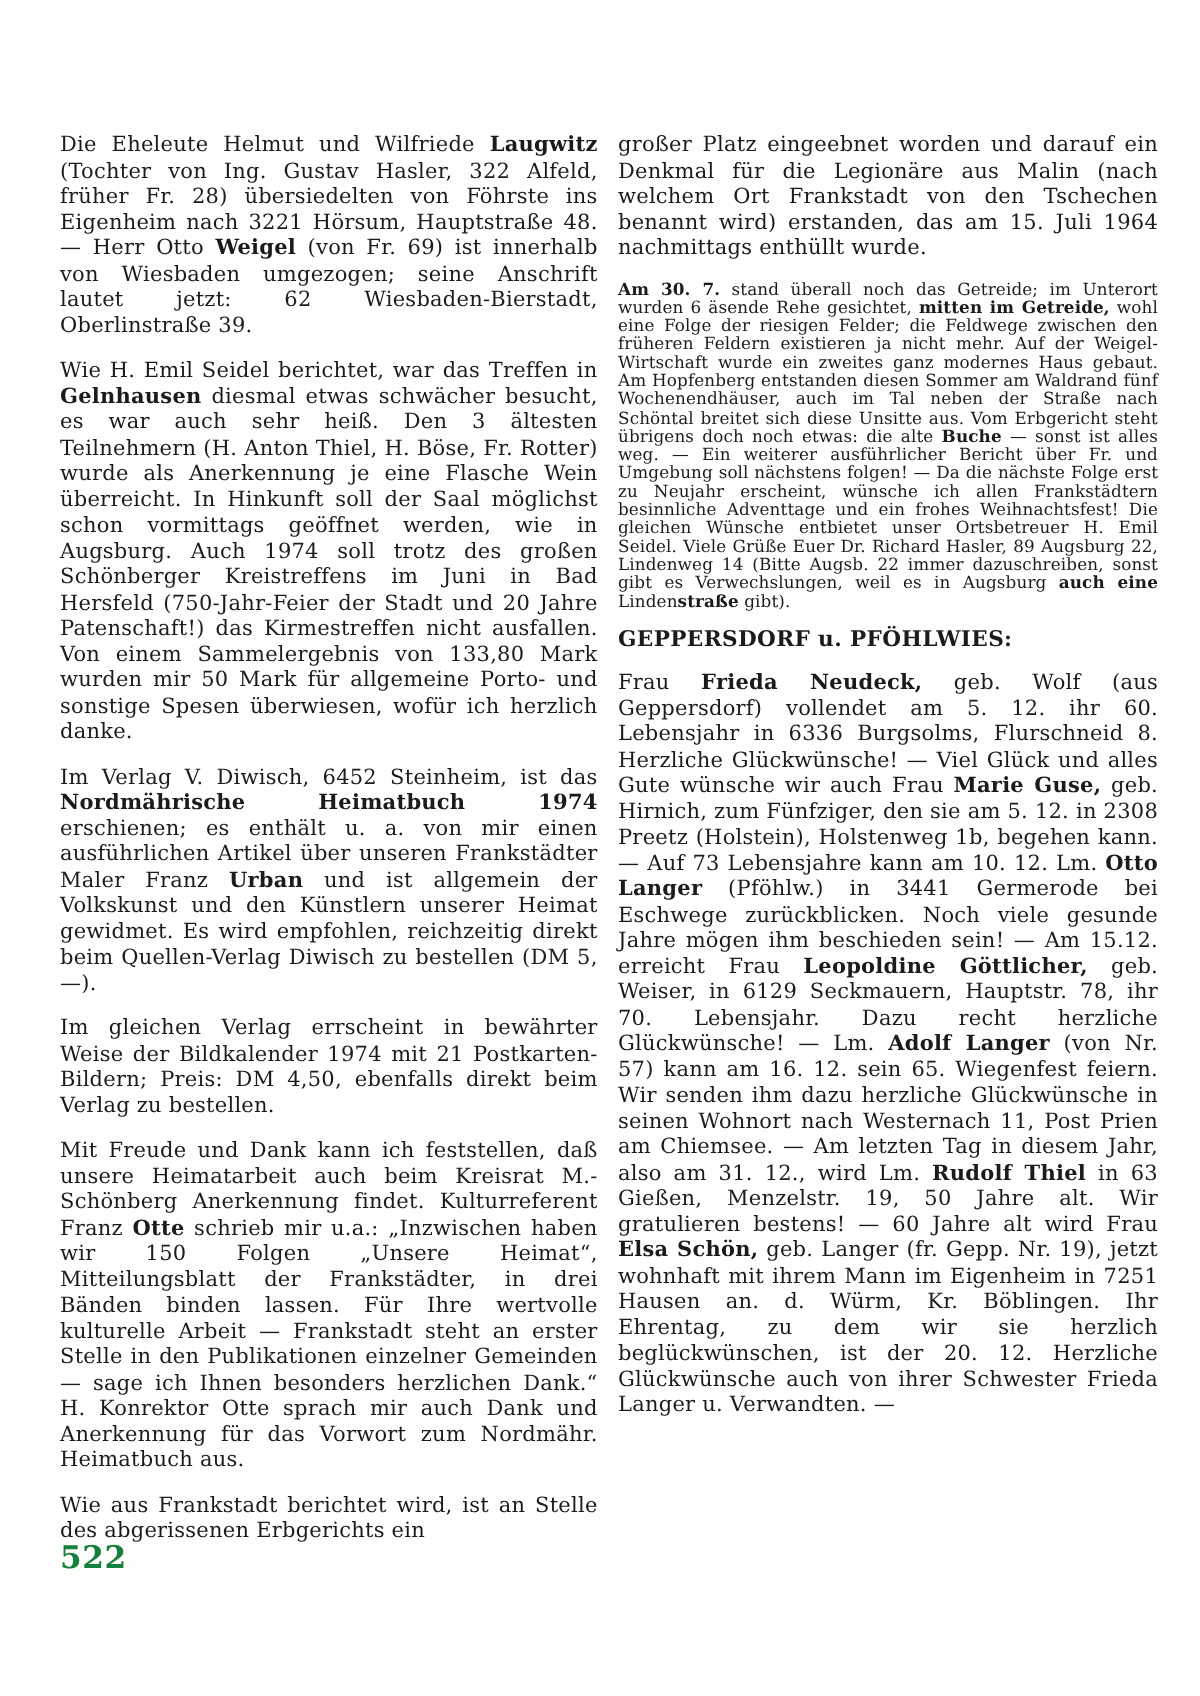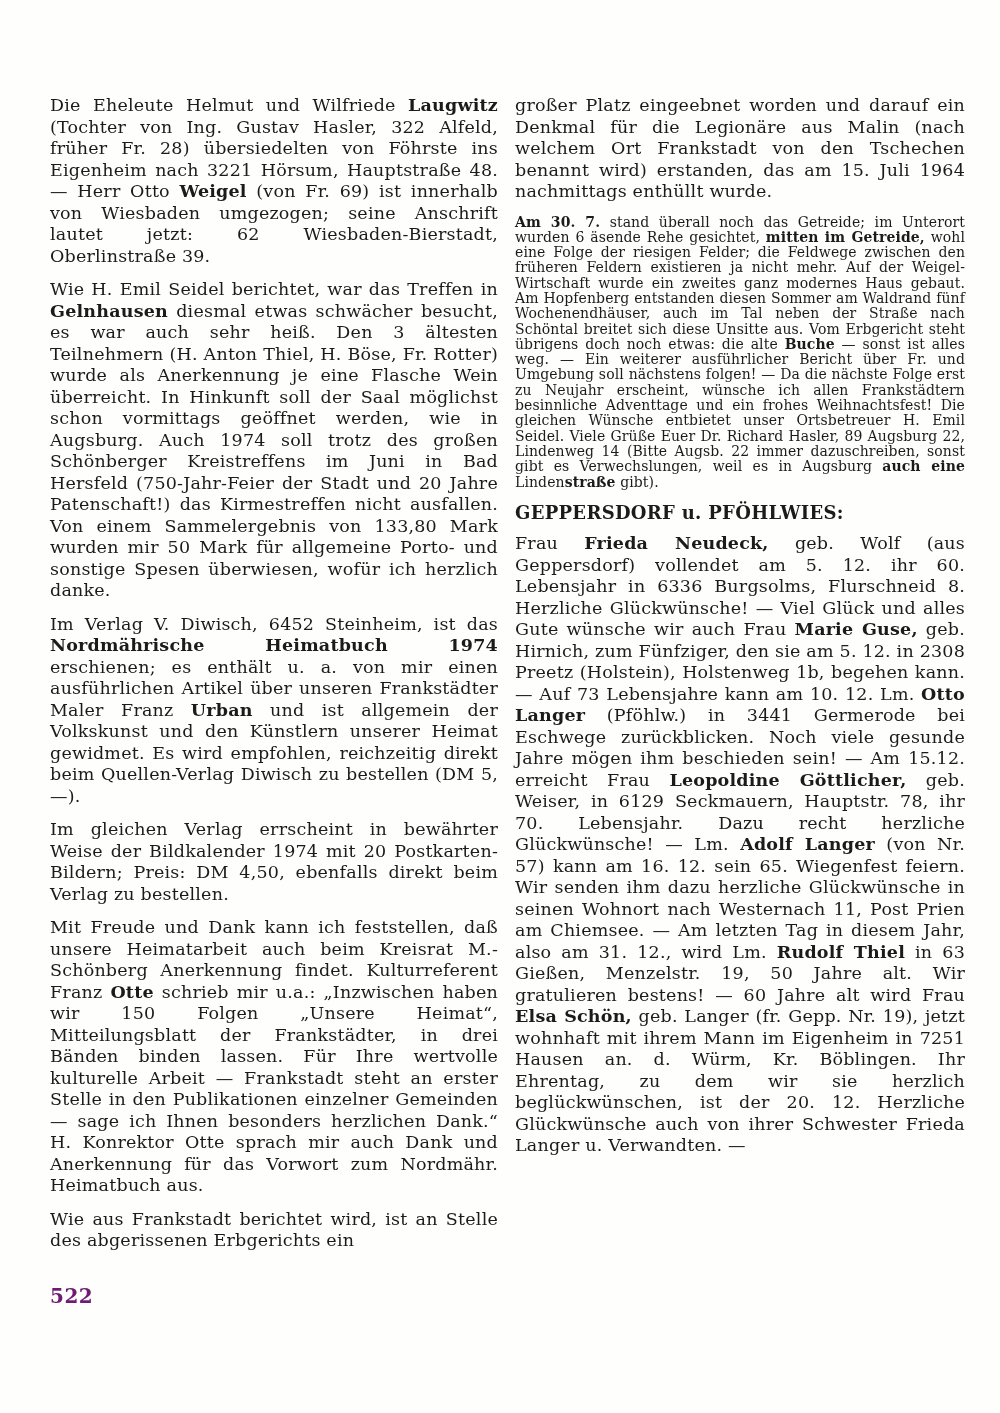--- a/index.html
+++ b/index.html
@@ -23,21 +23,21 @@
     display: flex;
     gap: 17px;
   }
   .col {
     width: 448px;
   }
   .col.right {
     width: 450px;
   }
   .block {
-    margin: 0 0 12px 0;
+    margin: 16px 0 12px 0;
     text-align: justify;
     text-justify: inter-word;
     font-size: 17.5px;
     line-height: 21.5px;
     letter-spacing: 0.2px;
     hyphens: auto;
     -webkit-hyphens: auto;
     overflow-wrap: break-word;
   }
   h2.block {
@@ -52,36 +52,36 @@
     line-height: 15.3px;
     letter-spacing: 0.1px;
   }
   .b {
     font-weight: bold;
   }
   .page-number {
     position: absolute;
     left: 50px;
     top: 1284px;
-    font-size: 20px;
+    font-size: 26px;
     font-weight: bold;
     letter-spacing: 0.5px;
-    color: #701a75;
+    color: #15803d;
   }
 </style>
 </head>
 <body>
 
 <div class="page">
   <div class="columns">
     <div class="col left">
         <p class="block"><span>Die Eheleute Helmut und Wilfriede </span><span class="b">Laugwitz</span><span> (Tochter von Ing. Gustav Hasler, 322 Alfeld, früher Fr. 28) übersiedelten von Föhrste ins Eigenheim nach 3221 Hörsum, Hauptstraße 48. — Herr Otto </span><span class="b">Weigel</span><span> (von Fr. 69) ist innerhalb von Wiesbaden umgezogen; seine Anschrift lautet jetzt: 62 Wiesbaden-Bierstadt, Oberlinstraße 39.</span></p>
         <p class="block"><span>Wie H. Emil Seidel berichtet, war das Treffen in </span><span class="b">Gelnhausen</span><span> diesmal etwas schwächer besucht, es war auch sehr heiß. Den 3 ältesten Teilnehmern (H. Anton Thiel, H. Böse, Fr. Rotter) wurde als Anerkennung je eine Flasche Wein überreicht. In Hinkunft soll der Saal möglichst schon vormittags geöffnet werden, wie in Augsburg. Auch 1974 soll trotz des großen Schönberger Kreistreffens im Juni in Bad Hersfeld (750-Jahr-Feier der Stadt und 20 Jahre Patenschaft!) das Kirmestreffen nicht ausfallen. Von einem Sammelergebnis von 133,80 Mark wurden mir 50 Mark für allgemeine Porto- und sonstige Spesen überwiesen, wofür ich herzlich danke.</span></p>
         <p class="block"><span>Im Verlag V. Diwisch, 6452 Steinheim, ist das </span><span class="b">Nordmährische Heimatbuch 1974</span><span> erschienen; es enthält u. a. von mir einen ausführlichen Artikel über unseren Frankstädter Maler Franz </span><span class="b">Urban</span><span> und ist allgemein der Volkskunst und den Künstlern unserer Heimat gewidmet. Es wird empfohlen, reichzeitig direkt beim Quellen-Verlag Diwisch zu bestellen (DM 5,—).</span></p>
-        <p class="block"><span>Im gleichen Verlag errscheint in bewährter Weise der Bildkalender 1974 mit 20 Postkarten-Bildern; Preis: DM 4,50, ebenfalls direkt beim Verlag zu bestellen.</span></p>
+        <p class="block"><span>Im gleichen Verlag errscheint in bewährter Weise der Bildkalender 1974 mit 21 Postkarten-Bildern; Preis: DM 4,50, ebenfalls direkt beim Verlag zu bestellen.</span></p>
         <p class="block"><span>Mit Freude und Dank kann ich feststellen, daß unsere Heimatarbeit auch beim Kreisrat M.-Schönberg Anerkennung findet. Kulturreferent Franz </span><span class="b">Otte</span><span> schrieb mir u.a.: „Inzwischen haben wir 150 Folgen „Unsere Heimat“, Mitteilungsblatt der Frankstädter, in drei Bänden binden lassen. Für Ihre wertvolle kulturelle Arbeit — Frankstadt steht an erster Stelle in den Publikationen einzelner Gemeinden — sage ich Ihnen besonders herzlichen Dank.“ H. Konrektor Otte sprach mir auch Dank und Anerkennung für das Vorwort zum Nordmähr. Heimatbuch aus.</span></p>
         <p class="block"><span>Wie aus Frankstadt berichtet wird, ist an Stelle des abgerissenen Erbgerichts ein</span></p>
       </div>
     <div class="col right">
         <p class="block"><span>großer Platz eingeebnet worden und darauf ein Denkmal für die Legionäre aus Malin (nach welchem Ort Frankstadt von den Tschechen benannt wird) erstanden, das am 15. Juli 1964 nachmittags enthüllt wurde.</span></p>
         <p class="block small"><span class="b">Am 30. 7.</span><span> stand überall noch das Getreide; im Unterort wurden 6 äsende Rehe gesichtet, </span><span class="b">mitten im Getreide,</span><span> wohl eine Folge der riesigen Felder; die Feldwege zwischen den früheren Feldern existieren ja nicht mehr. Auf der Weigel-Wirtschaft wurde ein zweites ganz modernes Haus gebaut. Am Hopfenberg entstanden diesen Sommer am Waldrand fünf Wochenendhäuser, auch im Tal neben der Straße nach Schöntal breitet sich diese Unsitte aus. Vom Erbgericht steht übrigens doch noch etwas: die alte </span><span class="b">Buche</span><span> — sonst ist alles weg. — Ein weiterer ausführlicher Bericht über Fr. und Umgebung soll nächstens folgen! — Da die nächste Folge erst zu Neujahr erscheint, wünsche ich allen Frankstädtern besinnliche Adventtage und ein frohes Weihnachtsfest! Die gleichen Wünsche entbietet unser Ortsbetreuer H. Emil Seidel. Viele Grüße Euer Dr. Richard Hasler, 89 Augsburg 22, Lindenweg 14 (Bitte Augsb. 22 immer dazuschreiben, sonst gibt es Verwechslungen, weil es in Augsburg </span><span class="b">auch eine</span><span> Linden</span><span class="b">straße</span><span> gibt).</span></p>
         <h2 class="block"><span class="b">GEPPERSDORF u. PFÖHLWIES:</span></h2>
         <p class="block"><span>Frau </span><span class="b">Frieda Neudeck,</span><span> geb. Wolf (aus Geppersdorf) vollendet am 5. 12. ihr 60. Lebensjahr in 6336 Burgsolms, Flurschneid 8. Herzliche Glückwünsche! — Viel Glück und alles Gute wünsche wir auch Frau </span><span class="b">Marie Guse,</span><span> geb. Hirnich, zum Fünfziger, den sie am 5. 12. in 2308 Preetz (Holstein), Holstenweg 1b, begehen kann. — Auf 73 Lebensjahre kann am 10. 12. Lm. </span><span class="b">Otto Langer</span><span> (Pföhlw.) in 3441 Germerode bei Eschwege zurückblicken. Noch viele gesunde Jahre mögen ihm beschieden sein! — Am 15.12. erreicht Frau </span><span class="b">Leopoldine Göttlicher,</span><span> geb. Weiser, in 6129 Seckmauern, Hauptstr. 78, ihr 70. Lebensjahr. Dazu recht herzliche Glückwünsche! — Lm. </span><span class="b">Adolf Langer</span><span> (von Nr. 57) kann am 16. 12. sein 65. Wiegenfest feiern. Wir senden ihm dazu herzliche Glückwünsche in seinen Wohnort nach Westernach 11, Post Prien am Chiemsee. — Am letzten Tag in diesem Jahr, also am 31. 12., wird Lm. </span><span class="b">Rudolf Thiel</span><span> in 63 Gießen, Menzelstr. 19, 50 Jahre alt. Wir gratulieren bestens! — 60 Jahre alt wird Frau </span><span class="b">Elsa Schön,</span><span> geb. Langer (fr. Gepp. Nr. 19), jetzt wohnhaft mit ihrem Mann im Eigenheim in 7251 Hausen an. d. Würm, Kr. Böblingen. Ihr Ehrentag, zu dem wir sie herzlich beglückwünschen, ist der 20. 12. Herzliche Glückwünsche auch von ihrer Schwester Frieda Langer u. Verwandten. —</span></p>
       </div>
   </div>

